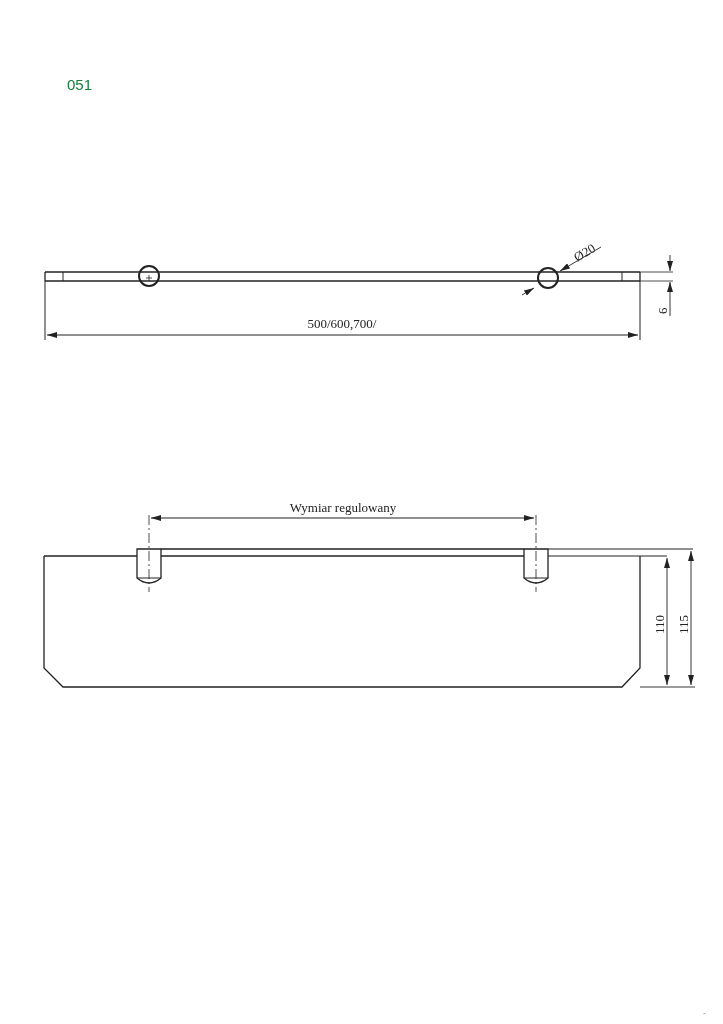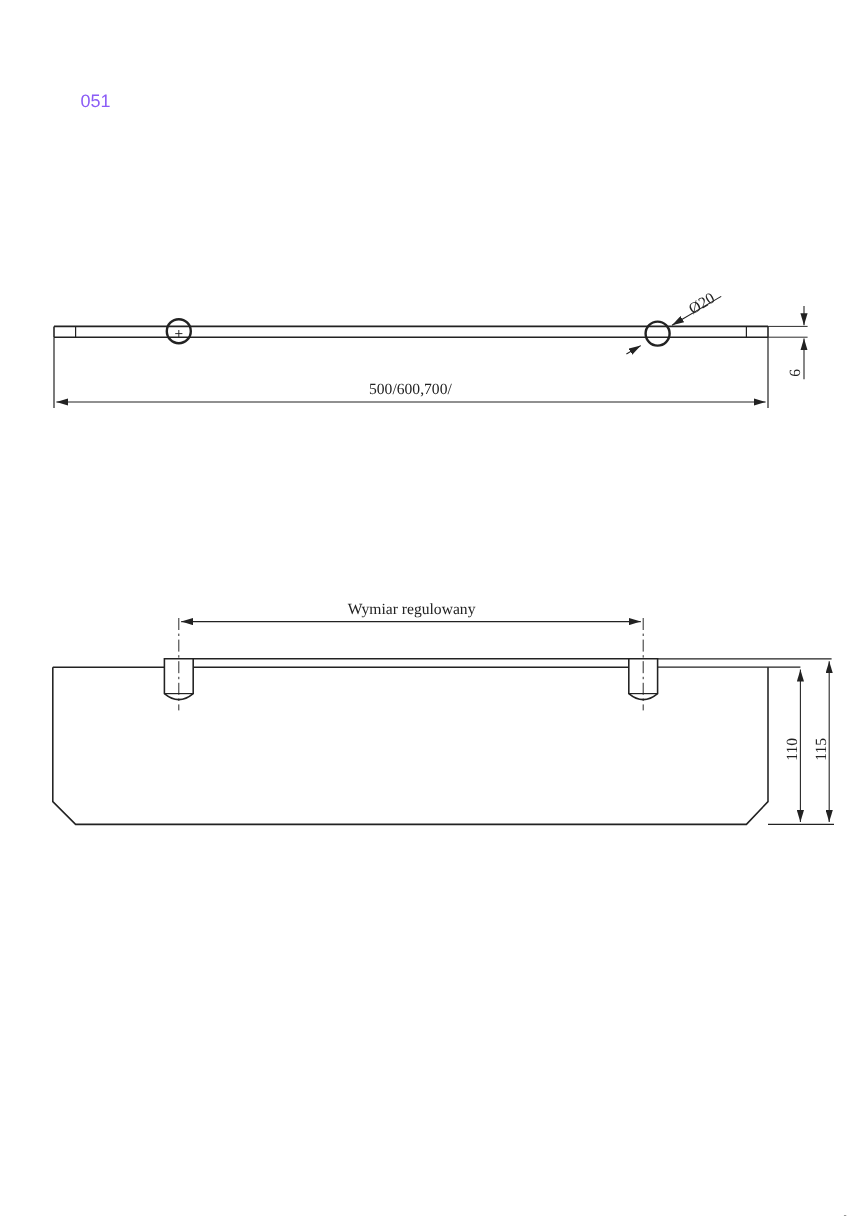--- a/index.html
+++ b/index.html
@@ -1,17 +1,17 @@
 <!DOCTYPE html>
 <html><head>
 <meta charset="utf-8">
 <style>
   html, body { margin: 0; padding: 0; background: #ffffff; }
   body { width: 723px; height: 1024px; position: relative; overflow: hidden; font-family: "Liberation Sans", sans-serif; }
-  .code { position: absolute; left: 67px; top: 76px; font-size: 15px; color: #8b5cf6; font-family: "Liberation Sans", sans-serif; }
+  .code { position: absolute; left: 67px; top: 76px; font-size: 15px; color: #15803d; font-family: "Liberation Sans", sans-serif; }
   svg { position: absolute; left: 0; top: 0; }
   .dim-text { font-family: "Liberation Serif", serif; font-size: 13px; fill: #222; }
   .mark { position: absolute; left: 703px; top: 1008px; font-size: 8px; color: #777; }
 </style>
 </head>
 <body>
 
 <div class="code">051</div>
 
 <svg width="723" height="1024" viewBox="0 0 723 1024">

